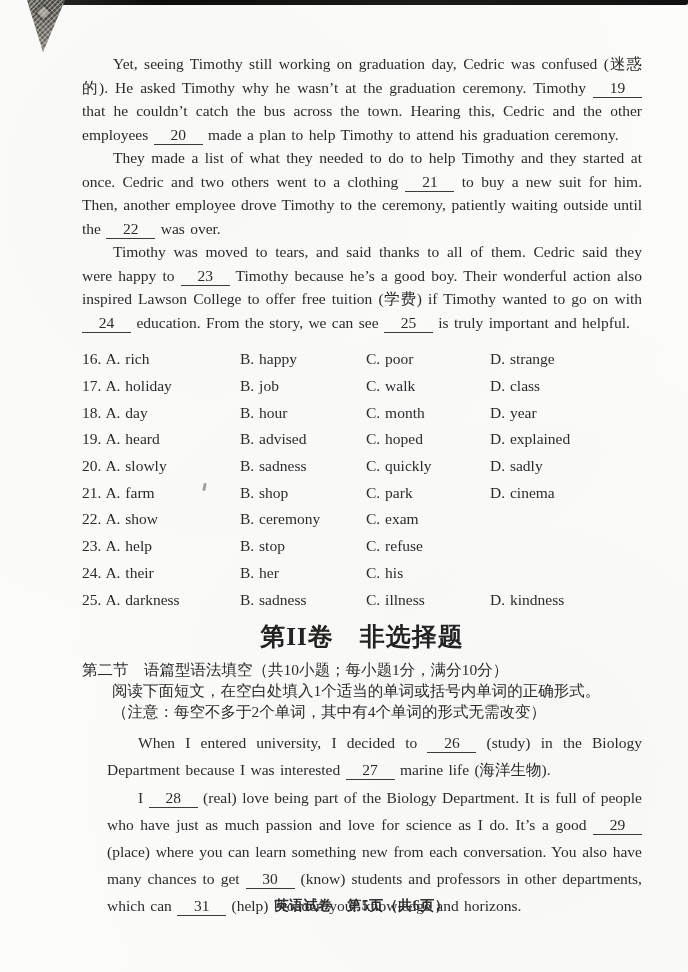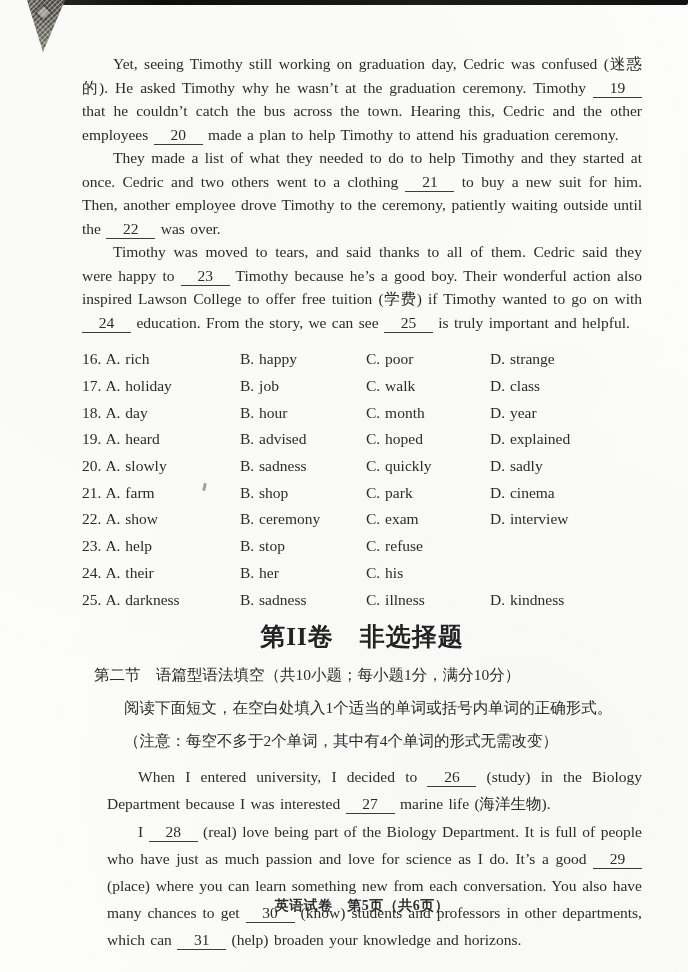--- a/index.html
+++ b/index.html
@@ -98,21 +98,21 @@
   .volume-title {
     margin: 9px 0 7px 0;
     text-align: center;
     font-size: 25px;
     line-height: 30px;
     font-weight: bold;
     letter-spacing: 1px;
     color: #232323;
   }
   .cjk {
-    margin: 12px;
+    margin: 0;
     font-size: 15.5px;
     line-height: 21px;
     color: #2b2b2b;
   }
   .cjk.indented { padding-left: 30px; }
   .passage { margin-top: 7px; margin-left: 25px; }
   .passage .para { line-height: 27px; }
   .passage .para + .para { margin-top: 1px; }
   
   .footer {
@@ -185,21 +185,20 @@
     <span class="qcell">21. A. farm</span>
     <span class="qcell">B. shop</span>
     <span class="qcell">C. park</span>
     <span class="qcell">D. cinema</span>
   </div>
 
   <div class="qrow">
     <span class="qcell">22. A. show</span>
     <span class="qcell">B. ceremony</span>
     <span class="qcell">C. exam</span>
-    <span class="qcell">D. interview</span>
   </div>
 
   <div class="qrow">
     <span class="qcell">23. A. help</span>
     <span class="qcell">B. stop</span>
     <span class="qcell">C. refuse</span>
   </div>
 
   <div class="qrow">
     <span class="qcell">24. A. their</span>

